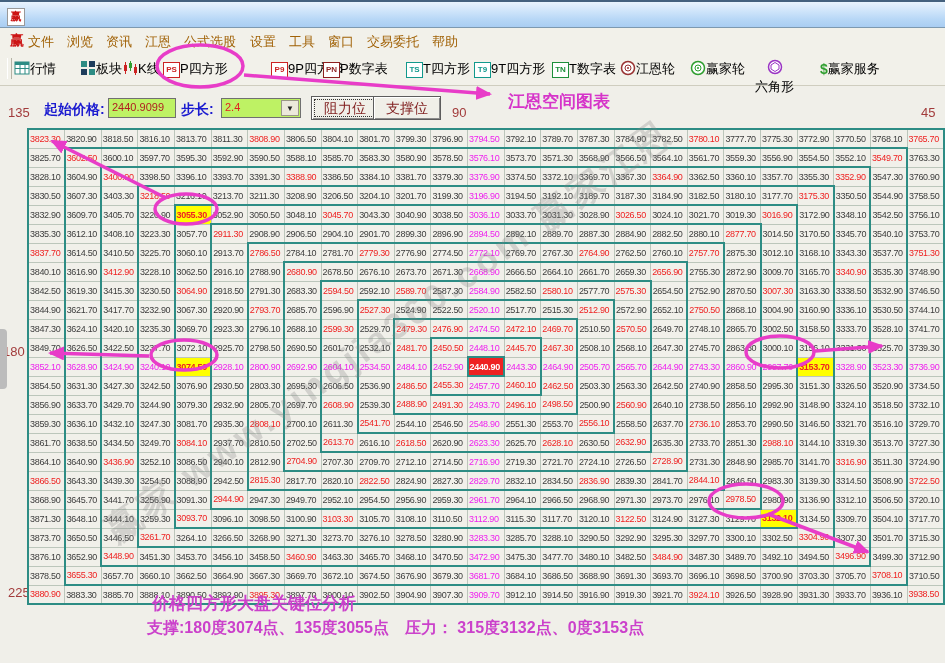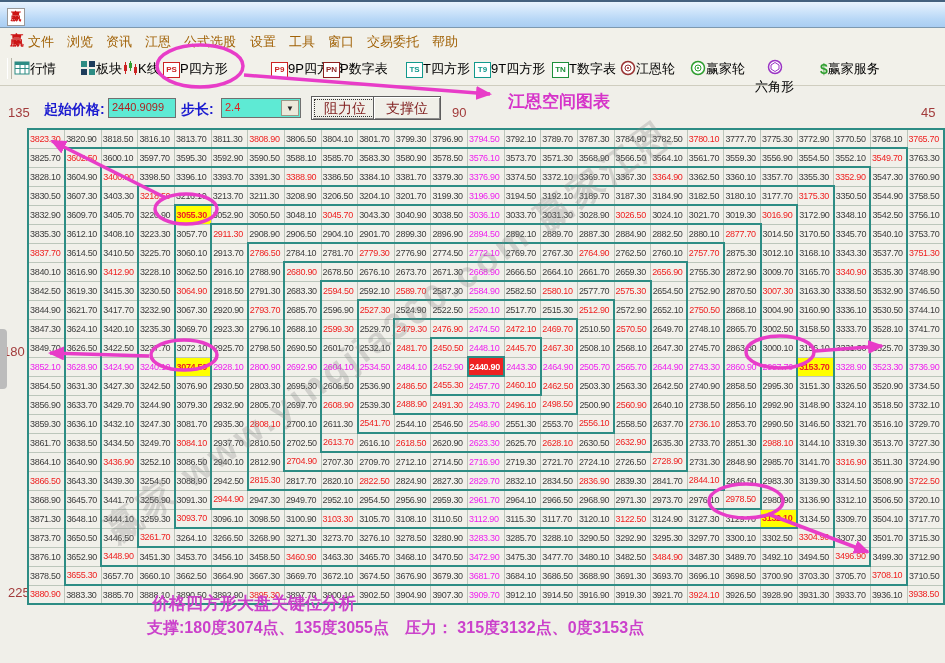--- a/index.html
+++ b/index.html
@@ -19,21 +19,21 @@
     border-bottom:1px solid #cfcdbf;box-sizing:border-box}
   .grip{position:absolute;left:7px;top:6px;width:3px;height:21px;border-left:1px solid #fff;
     border-right:1px solid #b5b3a6}
   .tool-item{position:absolute;top:7px;height:20px;display:flex;align-items:center;
     font-size:13px;color:#000;white-space:nowrap;cursor:default}
   .badge{display:inline-block;width:15px;height:14px;background:#fff;border:1px solid;
     font-size:8px;font-weight:bold;line-height:14px;text-align:center;letter-spacing:0}
   
   .angle{position:absolute;font-size:13px;color:#a23b3b}
   .blue-label{position:absolute;font-size:14px;font-weight:bold;color:#1b1bd0;white-space:nowrap}
-  .field{position:absolute;background:#5eead4;border:1px solid #707070;box-sizing:border-box;
+  .field{position:absolute;background:#bef264;border:1px solid #707070;box-sizing:border-box;
     font-size:11px;color:#b02020;padding:2px 0 0 3px;height:20px}
   .combo-arrow{position:absolute;right:1px;top:1px;bottom:1px;width:16px;background:#ece9db;
     border:1px solid #9a9786;font-size:8px;color:#222;text-align:center;line-height:16px}
   .btn{position:absolute;width:68px;height:24px;background:#f0efe8;border:1px solid #5c5c5c;
     box-shadow:inset 1px 1px 0 #ffffff, inset -1px -1px 0 #8b8b8b;font-size:14px;color:#7f1d1d;
     text-align:center;line-height:23px;box-sizing:border-box}
   .btn.focused{outline:1px dotted #333;outline-offset:-4px}
   .callout{position:absolute;font-size:17px;font-weight:bold;color:#d634c9;white-space:nowrap}
   
   #grid{position:absolute;left:27px;top:128px;border-collapse:collapse;table-layout:fixed;

